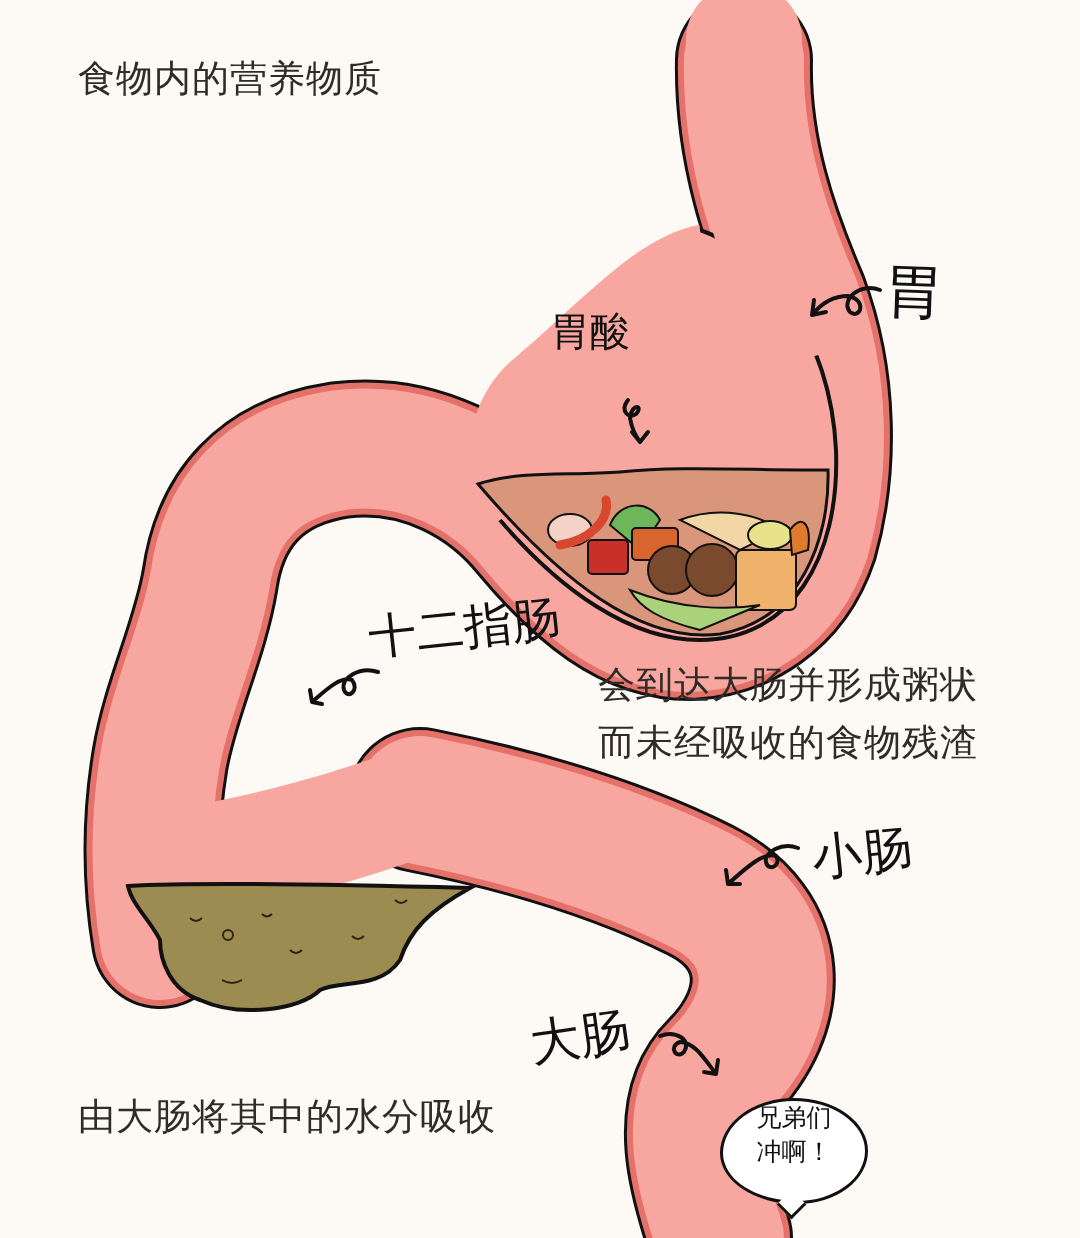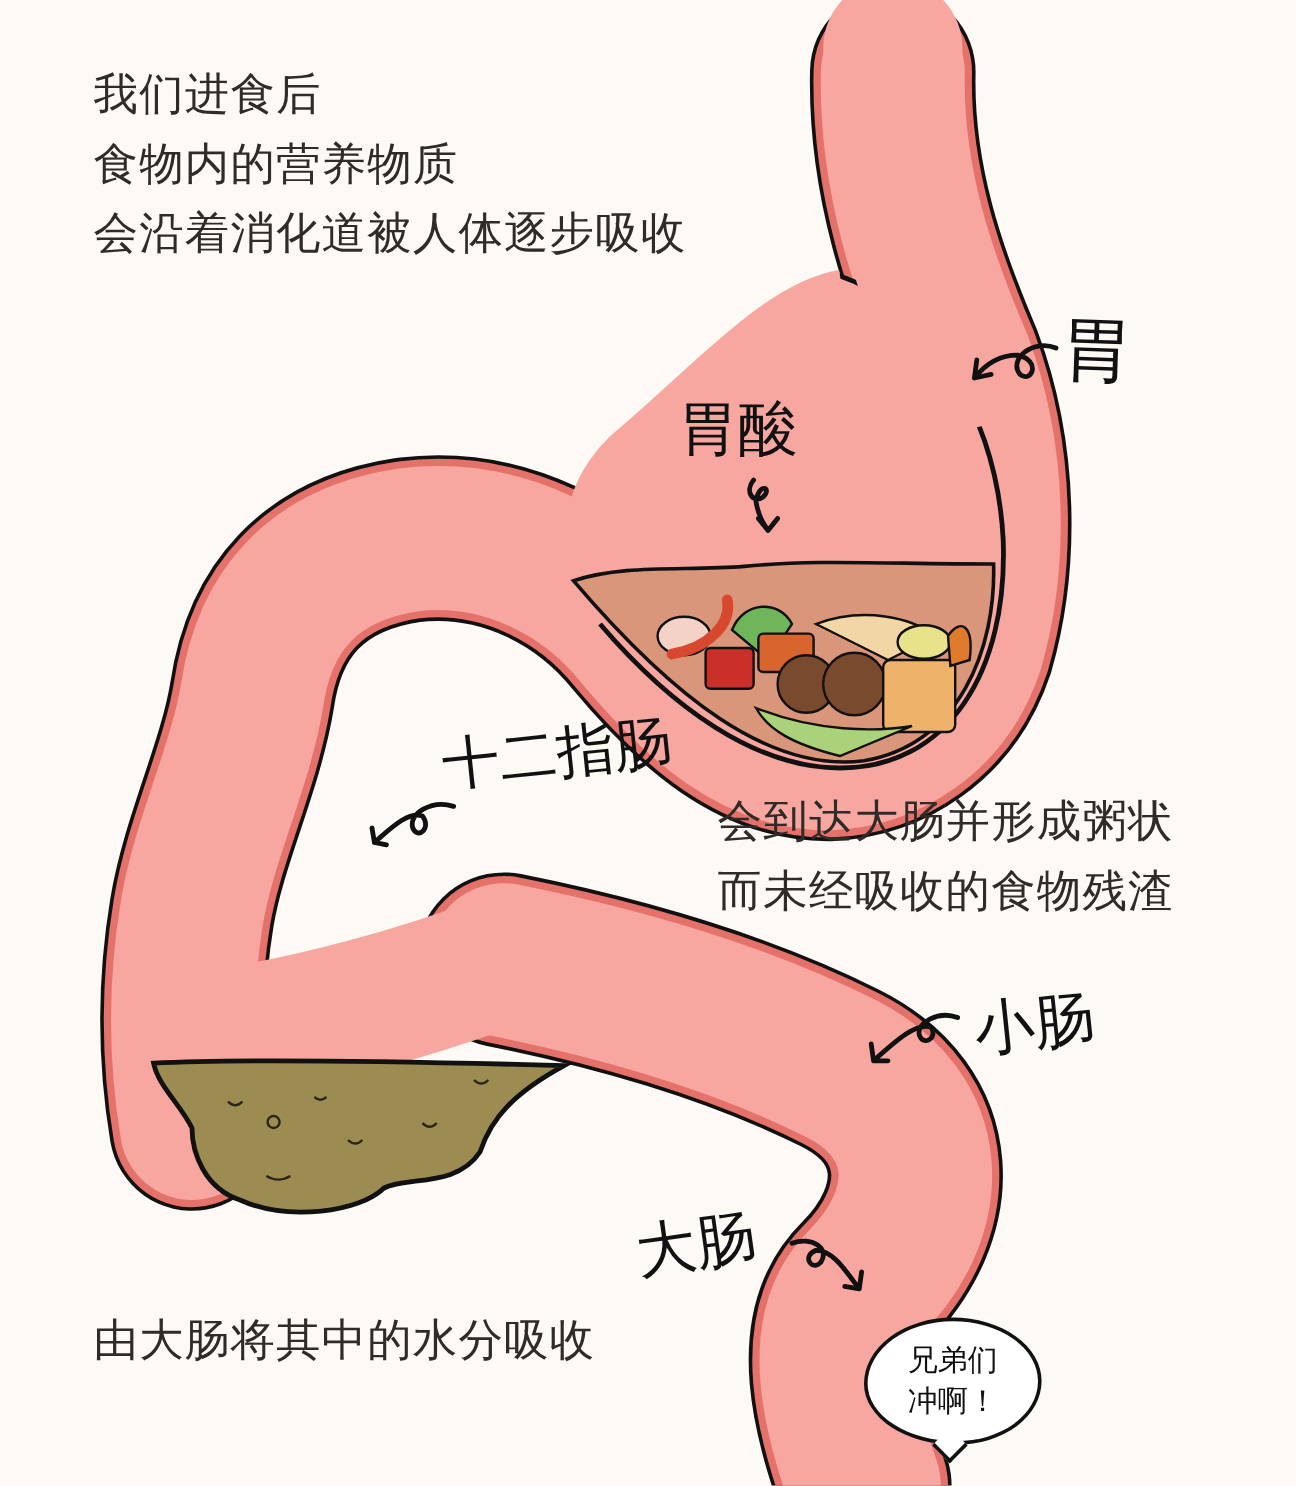--- a/index.html
+++ b/index.html
@@ -25,31 +25,31 @@
     #cap-residue { left: 598px; top: 656px; }
     #cap-absorb { left: 78px; top: 1088px; }
     .hand {
       position: absolute;
       font-family: "DejaVu Sans", sans-serif;
       color: #111;
       font-weight: normal;
       white-space: nowrap;
     }
     #label-stomach { left: 884px; top: 252px; font-size: 60px; transform: rotate(2deg); }
-    #label-acid { left: 550px; top: 324px; font-size: 50px; margin-left: 15px; }
+    #label-acid { left: 550px; top: 304px; font-size: 40px; }
     #label-duodenum { left: 368px; top: 596px; font-size: 48px; transform: rotate(-6deg); }
     #label-small { left: 812px; top: 820px; font-size: 50px; transform: rotate(-6deg); }
     #label-large { left: 530px; top: 1004px; font-size: 50px; transform: rotate(-8deg); }
     .bubble {
       position: absolute; left: 720px; top: 1098px;
       width: 142px; height: 100px;
       background: #fff;
       border: 3px solid #111;
       border-radius: 50% 50% 48% 52% / 52% 50% 50% 48%;
-      display: flex; flex-direction: column; align-items: center; justify-content: center;
+      display: flex; flex-direction: column; align-items: center; 
       font-size: 25px; line-height: 34px; color: #111;
     }
     .bubble::after {
       content: ""; position: absolute; left: 58px; bottom: -14px;
       width: 18px; height: 18px; background: #fff;
       border-right: 3px solid #111; border-bottom: 3px solid #111;
       transform: rotate(45deg);
     }
     .bubble span { position: relative; z-index: 1; }
   </style>
@@ -138,23 +138,21 @@
   <g fill="none" stroke="#111" stroke-width="4" stroke-linecap="round">
     <path d="M880,290 C860,282 840,300 850,312 C860,320 868,300 848,296 C832,296 820,305 812,315 M812,315 L826,312 M812,315 L814,300"></path>
     <path d="M628,400 C620,410 628,420 636,414 C644,406 632,402 630,418 C632,430 636,436 640,442 M640,442 L632,432 M640,442 L648,432"></path>
     <path d="M378,672 C360,666 340,678 344,690 C348,700 360,690 352,680 C340,676 326,690 312,702 M312,702 L322,704 M312,702 L310,690"></path>
     <path d="M798,848 C782,842 764,852 766,862 C768,872 782,866 776,856 C764,852 748,866 728,884 M728,884 L740,884 M728,884 L726,870"></path>
     <path d="M660,1036 C676,1030 692,1040 684,1052 C676,1060 668,1046 680,1042 C694,1042 704,1058 716,1074 M716,1074 L704,1072 M716,1074 L718,1060"></path>
   </g>
 </svg>
 
 <div id="cap-intro" class="caption">
-  <span class="line">我们进食后</span>
   <span class="line">食物内的营养物质</span>
-  <span class="line">会沿着消化道被人体逐步吸收</span>
 </div>
 
 <div id="cap-residue" class="caption">
   <span class="line">会到达大肠并形成粥状</span>
   <span class="line">而未经吸收的食物残渣</span>
 </div>
 
 <div id="cap-absorb" class="caption">
   <span class="line">由大肠将其中的水分吸收</span>
 </div>

